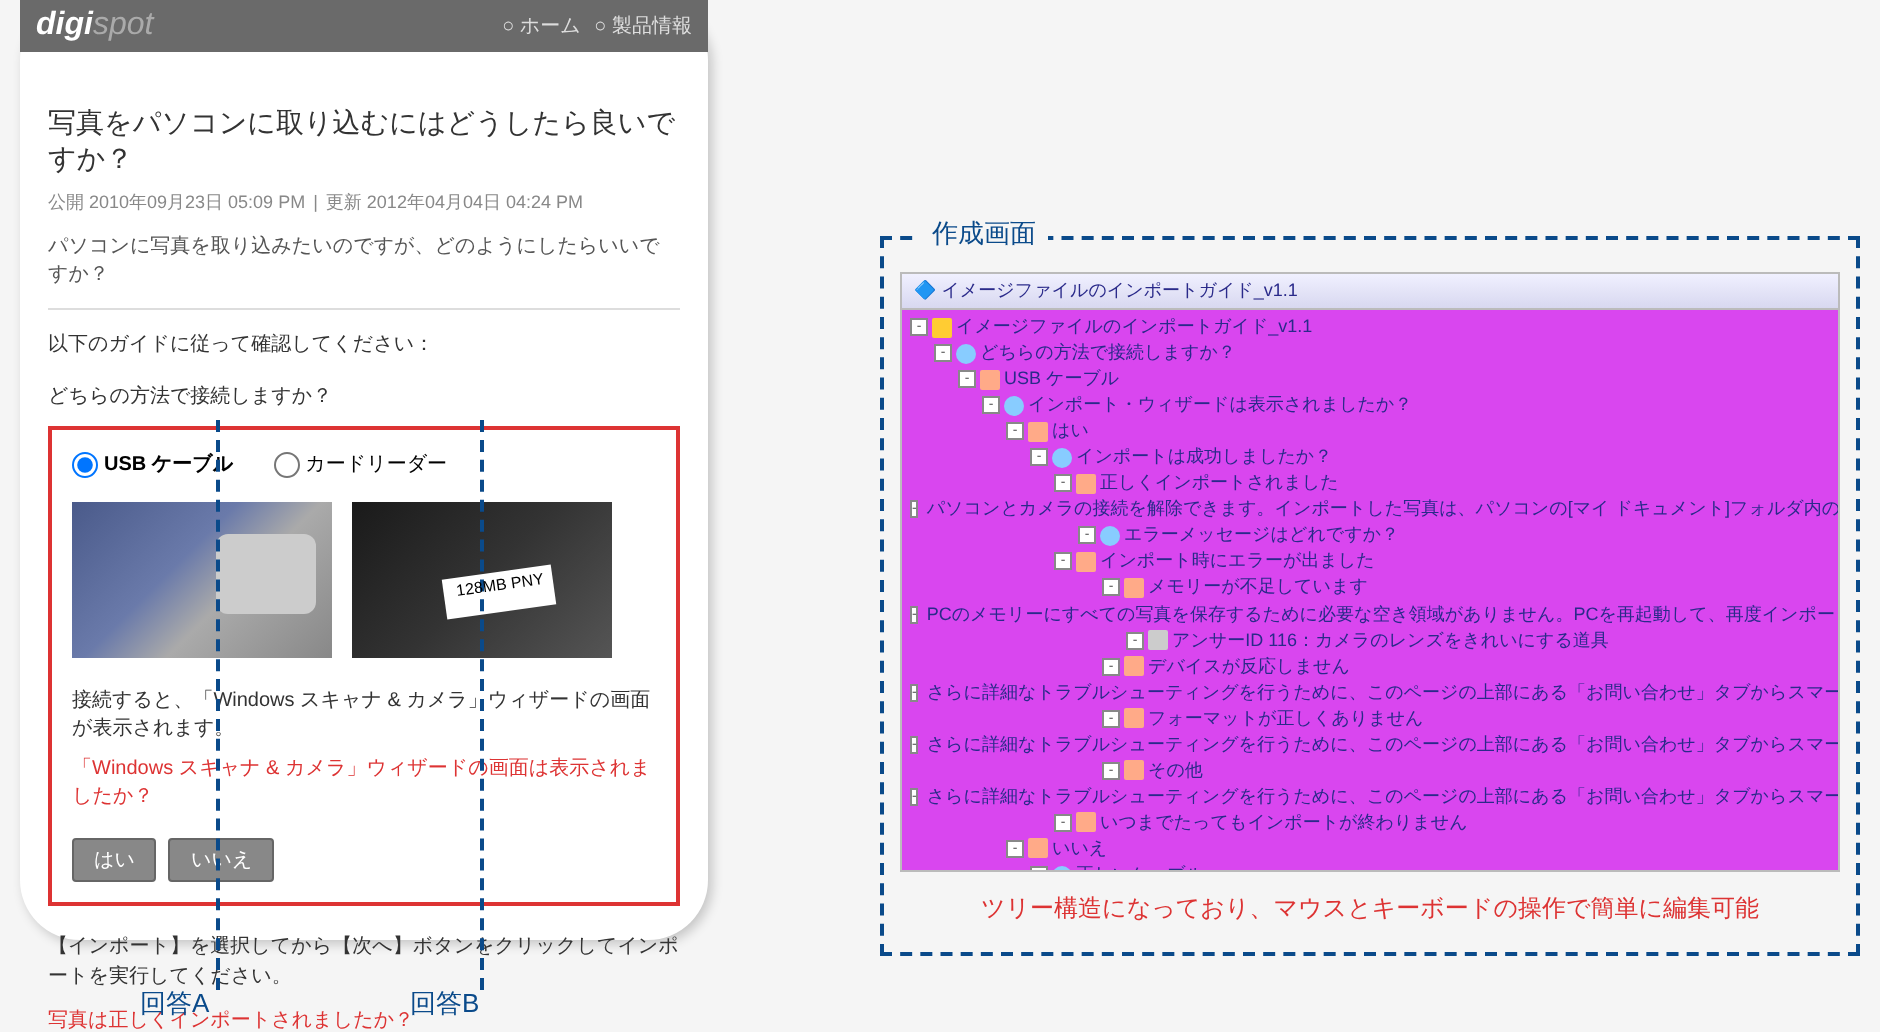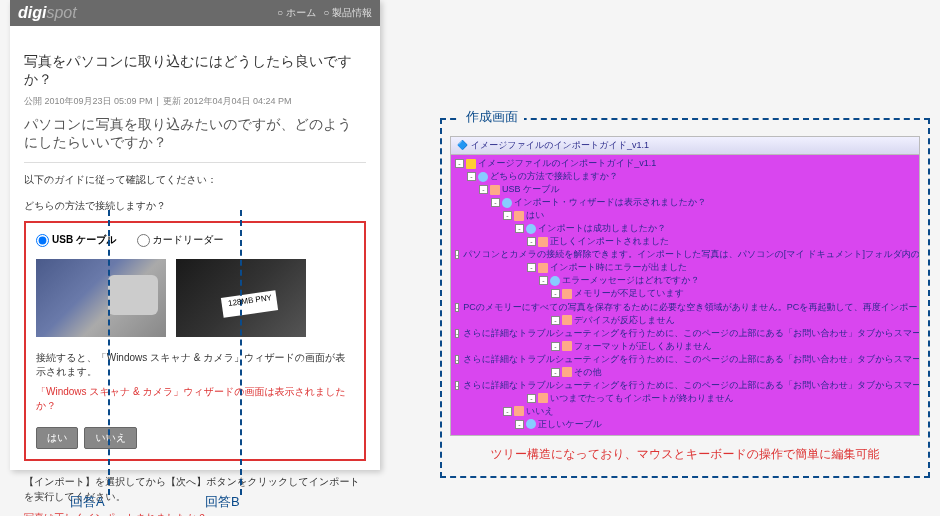--- a/index.html
+++ b/index.html
@@ -3,43 +3,44 @@
   <meta charset="utf-8">
   <style>
     * { margin: 0; padding: 0; box-sizing: border-box; }
     body { font-family: "MS PGothic", sans-serif; background: #f5f5f5; width: 940px; height: 516px; position: relative; }
     
     
     .faq-panel {
       position: absolute;
       left: 10px;
       top: 0;
-      width: 370px;
+      width: 344px;
       height: 470px;
       background: #fff;
       box-shadow: 2px 2px 6px rgba(0,0,0,0.2);
       font-size: 11px;
+      border-radius: 30px;
     }
     .faq-header {
       background: #6a6a6a;
       color: #fff;
       padding: 4px 8px;
       display: flex;
       justify-content: space-between;
       align-items: center;
     }
     .logo { font-size: 16px; font-style: italic; font-weight: bold; }
     .logo .spot { color: #aaa; font-weight: normal; }
     .nav-links { font-size: 10px; color: #ddd; }
     .nav-links span { margin-left: 4px; }
     .faq-body { padding: 27px 14px; }
     .faq-title { font-size: 14px; color: #333; margin-bottom: 6px; }
     .faq-meta { font-size: 9px; color: #888; margin-bottom: 8px; }
     .faq-meta .sep { margin: 0 4px; }
-    .faq-q { font-size: 14px; color: #555; margin-bottom: 10px; }
+    .faq-q { font-size: 10px; color: #555; margin-bottom: 10px; }
     .faq-hr { border: none; border-top: 1px solid #ddd; margin-bottom: 10px; }
     .faq-instr { font-size: 10px; color: #333; margin-bottom: 12px; }
     .faq-choose { font-size: 10px; color: #333; margin-bottom: 8px; }
     
     .option-box {
       border: 2px solid #d33;
       padding: 10px;
       position: relative;
     }
     .options { display: flex; gap: 20px; margin-bottom: 12px; }
@@ -224,42 +225,48 @@
             <span class="tree-icon ico-a"></span>
             <span class="tree-text">正しくインポートされました</span>
           </div>
           <div class="tree-row">
             <span class="tree-indent" style="width: 84px;"></span>
             <span class="tree-icon ico-toggle">-</span>
             <span class="tree-icon ico-doc"></span>
             <span class="tree-text">パソコンとカメラの接続を解除できます。インポートした写真は、パソコンの[マイ ドキュメント]フォルダ内の[マイ ピクチャ]フォルダで見ることができます。</span>
           </div>
           <div class="tree-row">
+            <span class="tree-indent" style="width: 84px;"></span>
+            <span class="tree-icon ico-toggle">-</span>
+            <span class="tree-icon ico-q"></span>
+            <span class="tree-text">エラーメッセージはどれですか？</span>
+          </div>
+          <div class="tree-row">
             <span class="tree-indent" style="width: 72px;"></span>
             <span class="tree-icon ico-toggle">-</span>
             <span class="tree-icon ico-a"></span>
             <span class="tree-text">インポート時にエラーが出ました</span>
           </div>
           <div class="tree-row">
-            <span class="tree-indent" style="width: 84px;"></span>
-            <span class="tree-icon ico-toggle">-</span>
-            <span class="tree-icon ico-q"></span>
-            <span class="tree-text">エラーメッセージはどれですか？</span>
-          </div>
-          <div class="tree-row">
             <span class="tree-indent" style="width: 96px;"></span>
             <span class="tree-icon ico-toggle">-</span>
             <span class="tree-icon ico-a"></span>
             <span class="tree-text">メモリーが不足しています</span>
           </div>
           <div class="tree-row">
             <span class="tree-indent" style="width: 108px;"></span>
             <span class="tree-icon ico-toggle">-</span>
             <span class="tree-icon ico-doc"></span>
             <span class="tree-text">PCのメモリーにすべての写真を保存するために必要な空き領域がありません。PCを再起動して、再度インポートをおためしください。</span>
+          </div>
+          <div class="tree-row">
+            <span class="tree-indent" style="width: 108px;"></span>
+            <span class="tree-icon ico-toggle">-</span>
+            <span class="tree-icon ico-doc"></span>
+            <span class="tree-text">アンサーID 116：カメラのレンズをきれいにする道具</span>
           </div>
           <div class="tree-row">
             <span class="tree-indent" style="width: 96px;"></span>
             <span class="tree-icon ico-toggle">-</span>
             <span class="tree-icon ico-a"></span>
             <span class="tree-text">デバイスが反応しません</span>
           </div>
           <div class="tree-row">
             <span class="tree-indent" style="width: 108px;"></span>
             <span class="tree-icon ico-toggle">-</span>

